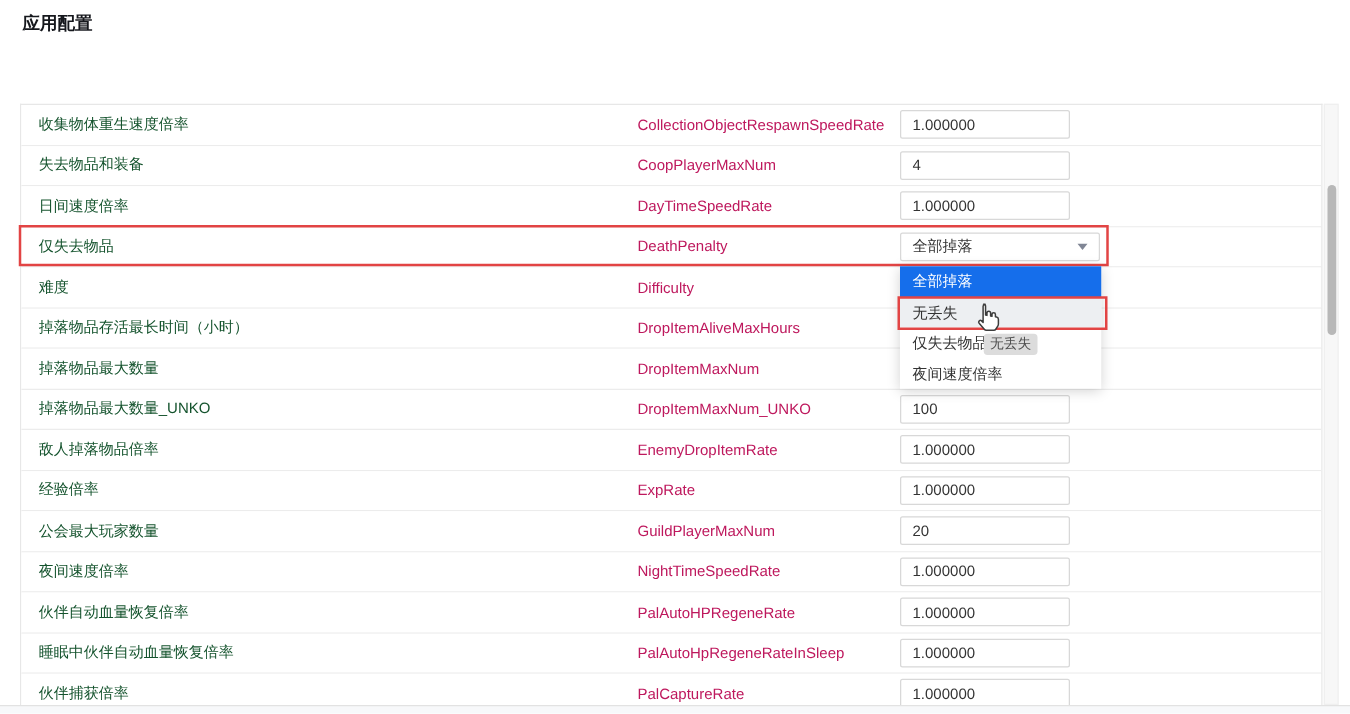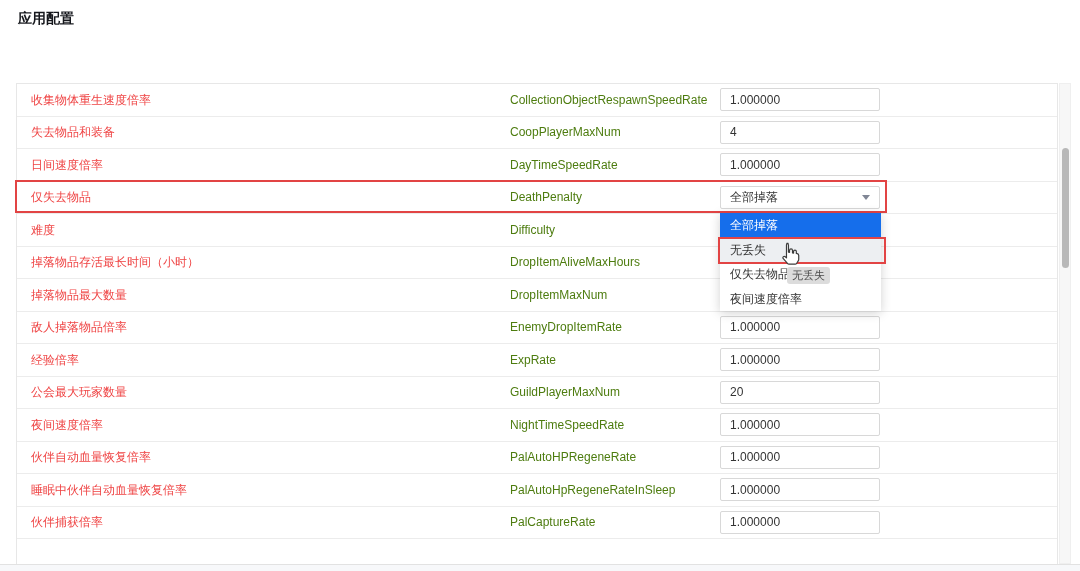--- a/index.html
+++ b/index.html
@@ -22,25 +22,25 @@
   }
   .btn-save{left:18px;background:var(--accent,#156eeb);color:#fff;border:1px solid var(--accent,#156eeb);}
   .btn-cancel{left:74px;background:#fff;color:#000000;border:1px solid #d9d9d9;}
 
   .config-table{
     position:absolute;left:16px;top:83px;width:1042px;height:481px;
     border:1px solid #e7e7e7;border-bottom:none;box-sizing:border-box;
     background:#fff;overflow:hidden;
   }
   .row{position:relative;height:32.5px;border-bottom:1px solid #ececec;box-sizing:border-box;background:#fff;}
-  .cell-label{position:absolute;left:14px;top:50%;transform:translateY(-50%);font-size:12px;color:#ef4444;white-space:nowrap;}
-  .cell-key{position:absolute;left:493px;top:50%;transform:translateY(-50%);font-size:12px;color:#4d7c0f;white-space:nowrap;}
+  .cell-label{position:absolute;left:14px;top:50%;transform:translateY(-50%);font-size:12px;color:#14532d;white-space:nowrap;}
+  .cell-key{position:absolute;left:493px;top:50%;transform:translateY(-50%);font-size:12px;color:#be185d;white-space:nowrap;}
   .cell-value{position:absolute;left:703px;top:4px;}
   .text-input{
-    width:160px;height:23px;box-sizing:border-box;border:1px solid #d8d8d8;border-radius:2px;
+    width:136px;height:23px;box-sizing:border-box;border:1px solid #d8d8d8;border-radius:2px;
     padding:0 9px;font-size:12px;color:#333;font-family:inherit;background:#fff;outline:none;display:block;
   }
   .select-box{
     width:160px;height:23px;box-sizing:border-box;border:1px solid #d8d8d8;border-radius:2px;
     padding:0 9px;font-size:12px;color:#333;background:#fff;cursor:pointer;
     display:flex;align-items:center;justify-content:space-between;
   }
   .caret-down{
     width:0;height:0;border-left:4px solid transparent;border-right:4px solid transparent;
     border-top:5px solid #808695;margin-left:6px;flex:none;
@@ -134,20 +134,27 @@
       <div class="cell-label">难度</div>
       <div class="cell-key">Difficulty</div>
     </div>
     <div class="row">
       <div class="cell-label">掉落物品存活最长时间（小时）</div>
       <div class="cell-key">DropItemAliveMaxHours</div>
     </div>
     <div class="row">
       <div class="cell-label">掉落物品最大数量</div>
       <div class="cell-key">DropItemMaxNum</div>
+    </div>
+    <div class="row">
+      <div class="cell-label">掉落物品最大数量_UNKO</div>
+      <div class="cell-key">DropItemMaxNum_UNKO</div>
+      <div class="cell-value">
+        <input type="text" class="text-input" value="100" style="">
+      </div>
     </div>
     <div class="row">
       <div class="cell-label">敌人掉落物品倍率</div>
       <div class="cell-key">EnemyDropItemRate</div>
       <div class="cell-value">
         <input type="text" class="text-input" value="1.000000" style="">
       </div>
     </div>
     <div class="row">
       <div class="cell-label">经验倍率</div>

